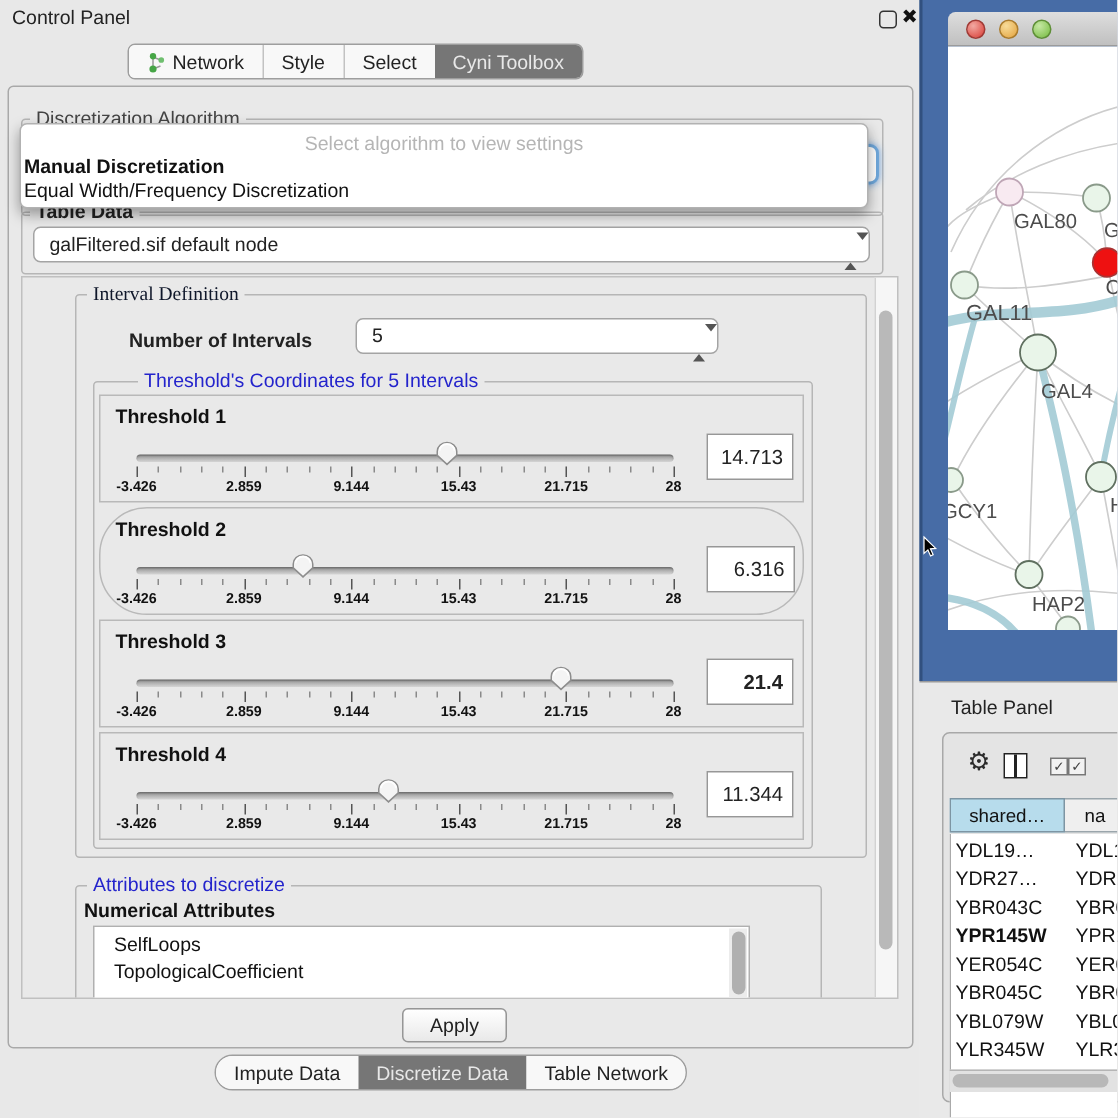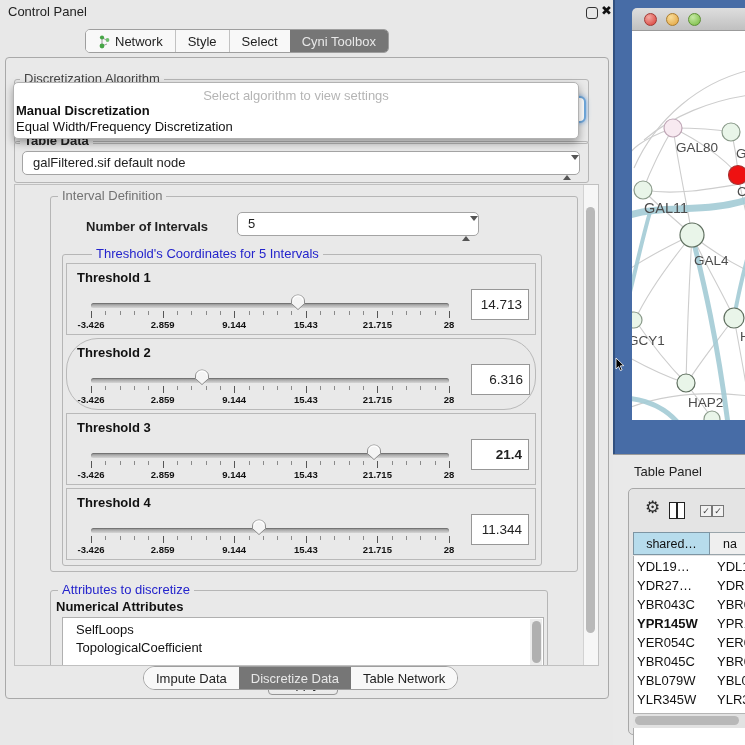--- a/index.html
+++ b/index.html
@@ -67,21 +67,21 @@
   <div class="groupbox" style="left:14px;top:141px;width:573px;height:40px;"></div>
   <div class="grouplabel" style="left:20px;top:134px;color:#222;font-weight:600;">Table Data</div>
   <div class="combo" style="left:22px;top:151px;width:558px;height:24px;">
     <span>galFiltered.sif default node</span>
     <span class="stepper"><span class="up"></span><span class="dn"></span></span>
   </div>
 
   <div id="viewport" class="abs" style="left:14px;top:184px;width:583px;height:480px;border:1px solid #c0c0c0;overflow:hidden;background:#e9e9e9;">
 
     <div class="groupbox" style="left:35px;top:11px;width:526px;height:374px;"></div>
-    <div class="grouplabel" id="id-label" style="left: 43px; top: 4px; color: #737373;">Interval Definition</div>
+    <div class="grouplabel" id="id-label" style="left: 43px; top: 4px; color: #0f172a; font-family: Liberation Serif, serif;">Interval Definition</div>
     <div class="abs" style="left:71px;top:34px;font-weight:bold;">Number of Intervals</div>
     <div class="combo" style="left:222px;top:27px;width:242px;height:24px;">
       <span>5</span>
       <span class="stepper"><span class="up"></span><span class="dn"></span></span>
     </div>
 
     <div class="groupbox" style="left:47px;top:69px;width:478px;height:310px;"></div>
     <div class="grouplabel" id="th-label" style="left: 57px; top: 62px; color: rgb(36, 36, 204); margin-left: 20px;">Threshold's Coordinates for 5 Intervals</div>
     <div id="thresholds">
         <div class="thbox" style="left: 51px; top: 78px; width: 468px; height: 70px;">
@@ -246,38 +246,38 @@
               <path d="M1.5,7 a6.5,6 0 0 1 13,0 v2.6 l-6.5,6 -6.5,-6 z" fill="#f4f4f4" stroke="#8d8d8d" stroke-width="1"></path>
               <path d="M3,6.5 a5,4.5 0 0 1 10,0" fill="none" stroke="#ffffff" stroke-width="1.3" opacity="0.9"></path>
             </svg></div>
           <div class="thvalue" style="left: 404px; top: 25px; width: 58px; height: 31px; line-height: 29px; padding-right: 6px;">11.344</div>
         </div>
       </div>
 
     <div class="groupbox" style="left:35px;top:405px;width:496px;height:90px;"></div>
     <div class="grouplabel" id="attr-label" style="left: 43px; top: 398px; color: rgb(36, 36, 204);">Attributes to discretize</div>
     <div class="abs" style="left:41px;top:414px;font-weight:bold;color:#111;">Numerical Attributes</div>
-    <div class="abs" style="left:47px;top:432px;width:482px;height:60px;background:#fff;border:1px solid #b0b0b0;box-sizing:border-box;padding-top:3px;">
+    <div class="abs" style="left:47px;top:432px;width:438px;height:60px;background:#fff;border:1px solid #b0b0b0;box-sizing:border-box;padding-top:3px;">
       <div id="attrlist">
           <div class="listitem">SelfLoops</div>
           <div class="listitem">TopologicalCoefficient</div>
         </div>
       <div class="abs" style="right:1px;top:1px;width:12px;height:56px;background:#ececec;">
         <div class="abs" style="left:1.5px;top:2px;width:9px;height:42px;background:#b0b0b0;border-radius:5px;"></div>
       </div>
     </div>
 
     <div class="abs" style="right:0;top:0;width:14px;height:480px;background:#f6f6f6;border-left:1px solid #d2d2d2;">
       <div class="abs" style="left:2px;top:22px;width:9px;height:426px;background:#b9b9b9;border-radius:5px;"></div>
     </div>
   </div>
 
   <div class="btn" style="left:268px;top:672px;width:68px;height:21px;line-height:21px;">Apply</div>
 
-  <div id="bottomtabs" class="tabbar" style="left:143px;top:666px;border-radius:12px;">
+  <div id="bottomtabs" class="tabbar" style="left:143px;top:703px;border-radius:12px;">
       <div class="tabseg">
         <span>Impute Data</span>
       </div>
       <div class="tabseg sel">
         <span>Discretize Data</span>
       </div>
       <div class="tabseg">
         <span>Table Network</span>
       </div>
     </div>

